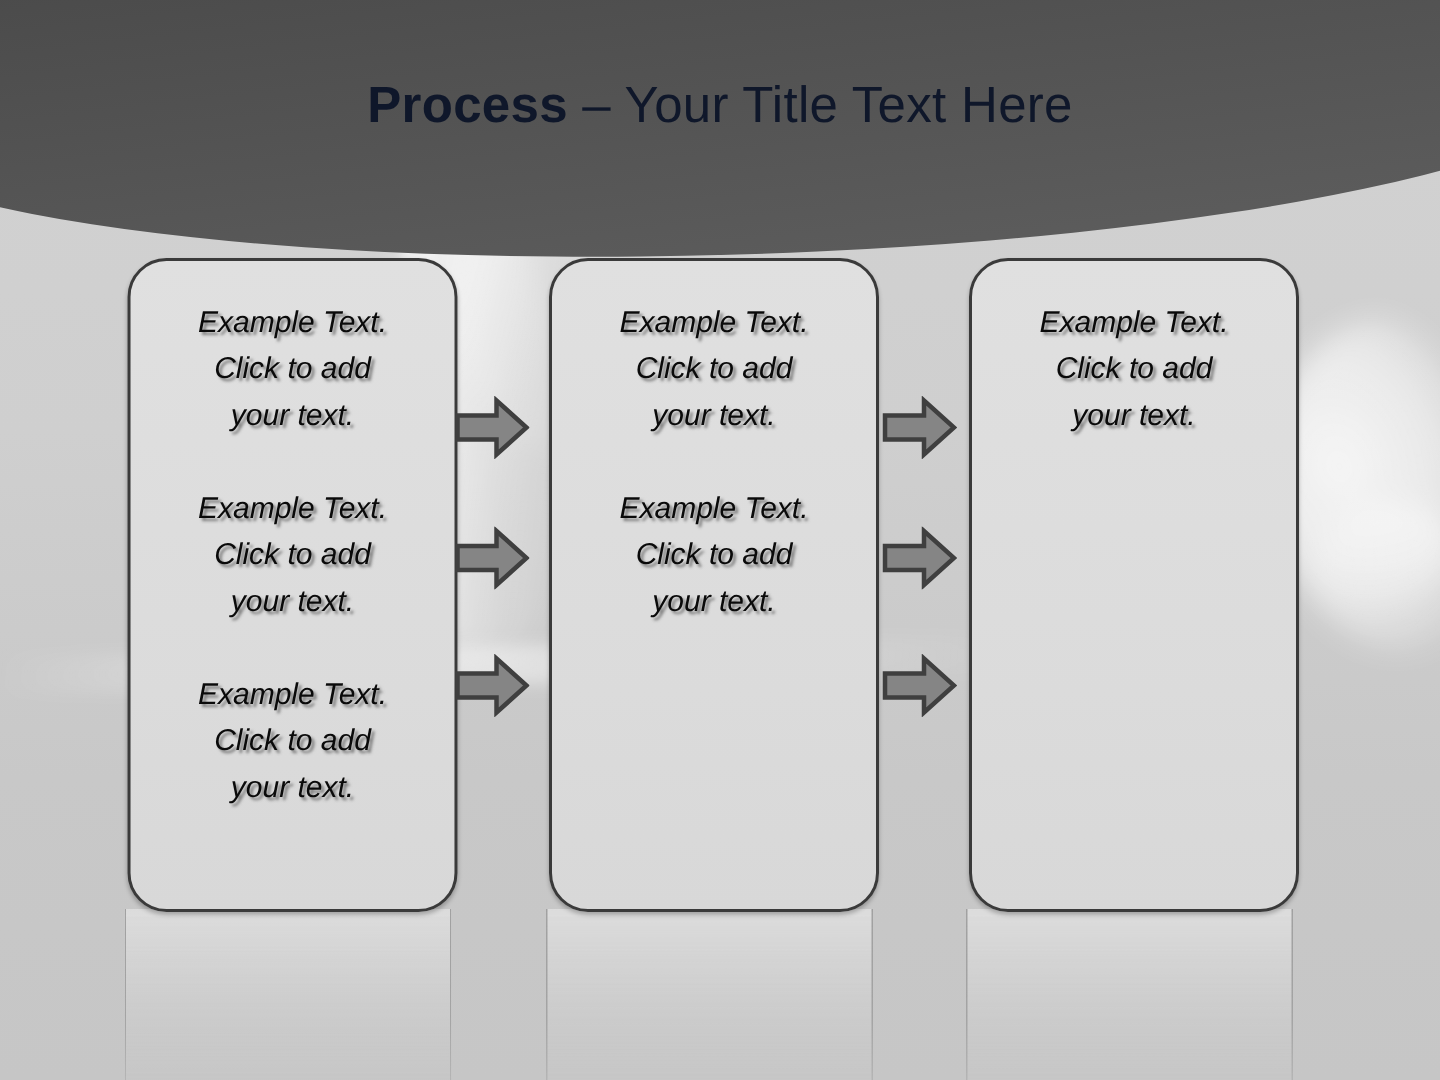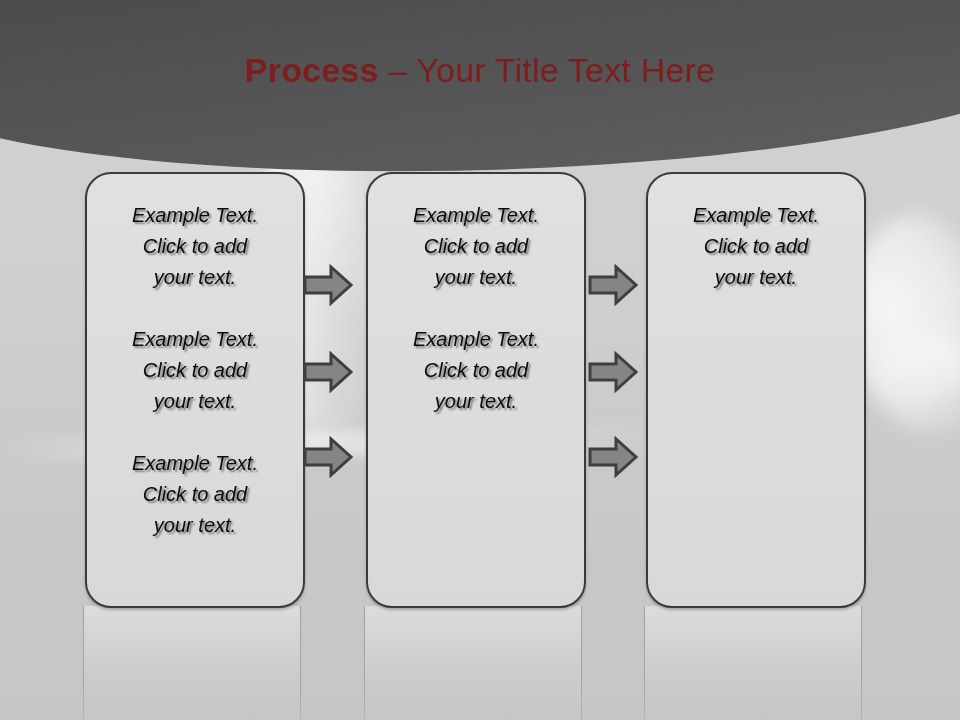--- a/index.html
+++ b/index.html
@@ -87,21 +87,21 @@
     background:linear-gradient(180deg,#dcdcdc,#d5d5d5);
     border-radius:0 0 52% 52%/0 0 26% 26%;
     transform:rotate(-1.6deg);
     z-index:-2;
   }
   .band-wrap{position:absolute;left:0;top:0;width:960px;height:260px;overflow:hidden;}
 
   
   .title{
     position:absolute;left:0;top:50px;width:960px;
-    text-align:center;color:#7f1d1d;
+    text-align:center;color:#0f172a;
     font-size:34px;line-height:40px;letter-spacing:.2px;
     white-space:nowrap;
   }
   .title .strong{font-weight:bold;}
   .title .rest{font-weight:normal;}
 
   
   .boxes{position:absolute;left:2px;top:0;width:960px;height:720px;}
   .pbox{
     position:absolute;top:172px;height:432px;

